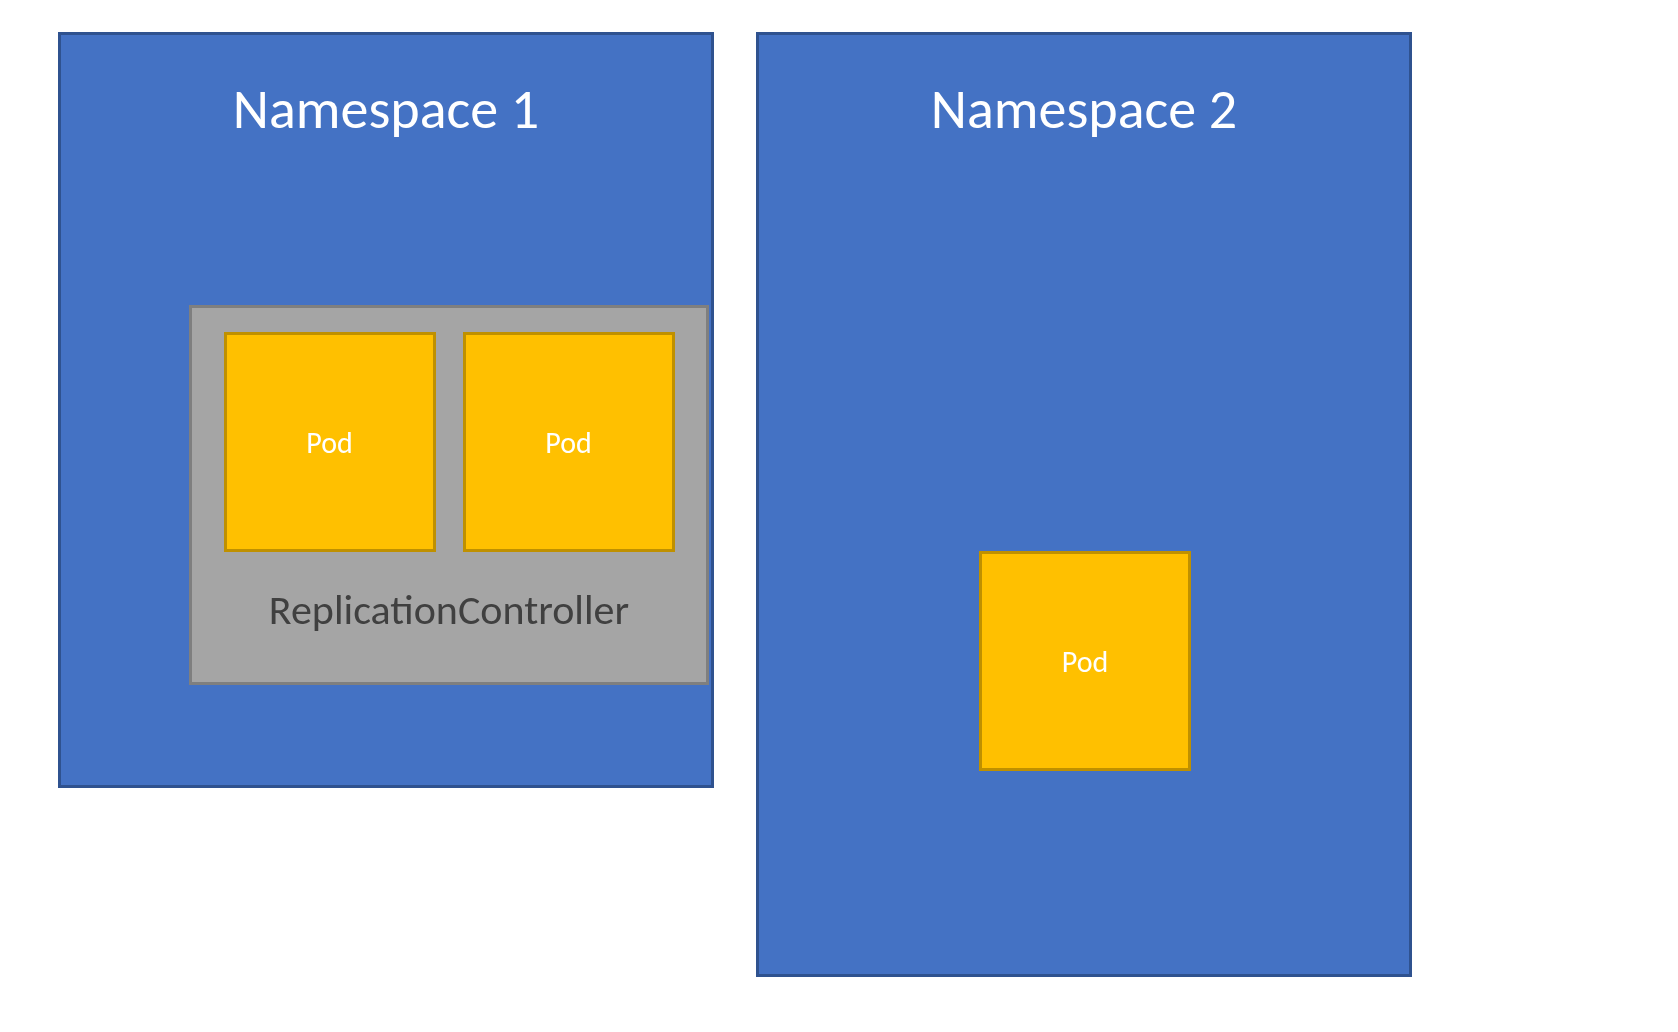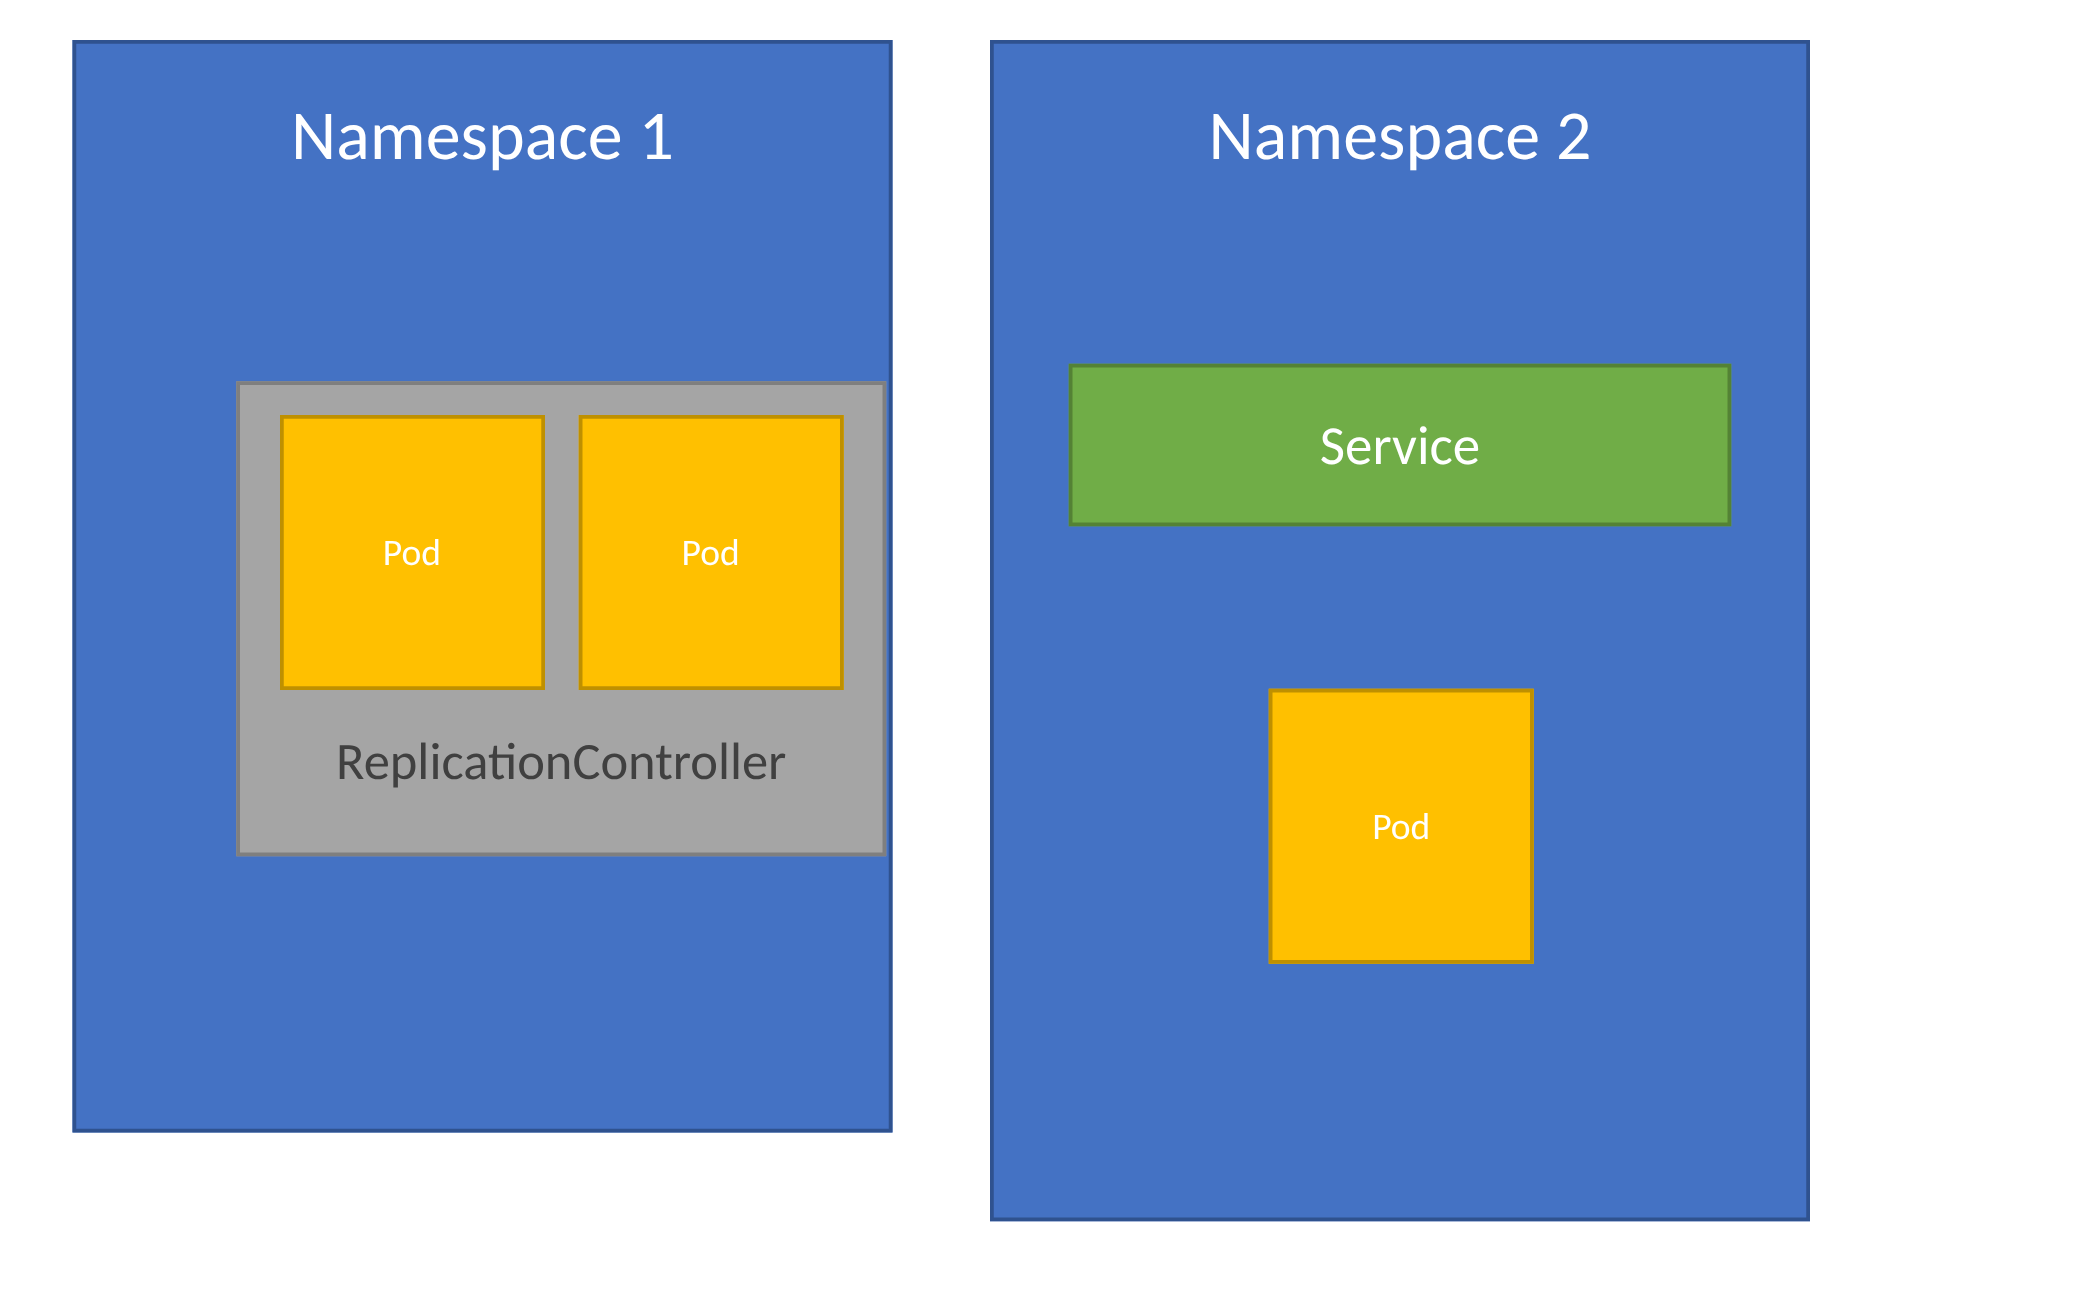--- a/index.html
+++ b/index.html
@@ -21,28 +21,27 @@
     }
     .namespace-box {
       position: absolute;
       background: #4472C4;
       border: 3px solid #2F528F;
     }
     .ns1 {
       left: 58px;
       top: 32px;
       width: 656px;
-      height: 874px;
+      height: 756px;
     }
     .ns2 {
       left: 756px;
       top: 32px;
       width: 656px;
       height: 945px;
-      margin-left: 36px;
     }
     .namespace-title {
       color: #ffffff;
       font-size: 56px;
       font-weight: 400;
       text-align: center;
       margin-top: 40px;
     }
     .replication-controller {
       position: absolute;
@@ -126,22 +125,19 @@
           <span class="pod-label">Pod</span>
         </div>
       </div>
       <div class="rc-label">ReplicationController</div>
     </div>
   </div>
 
   <div class="namespace-box ns2">
     <div class="namespace-title">Namespace 2</div>
 
-    <div class="service-box">
-      <span class="service-label">Service</span>
-    </div>
 
     <div class="ns2-pod">
       <span class="pod-label">Pod</span>
     </div>
   </div>
 
 </div>
 
 </body></html>

